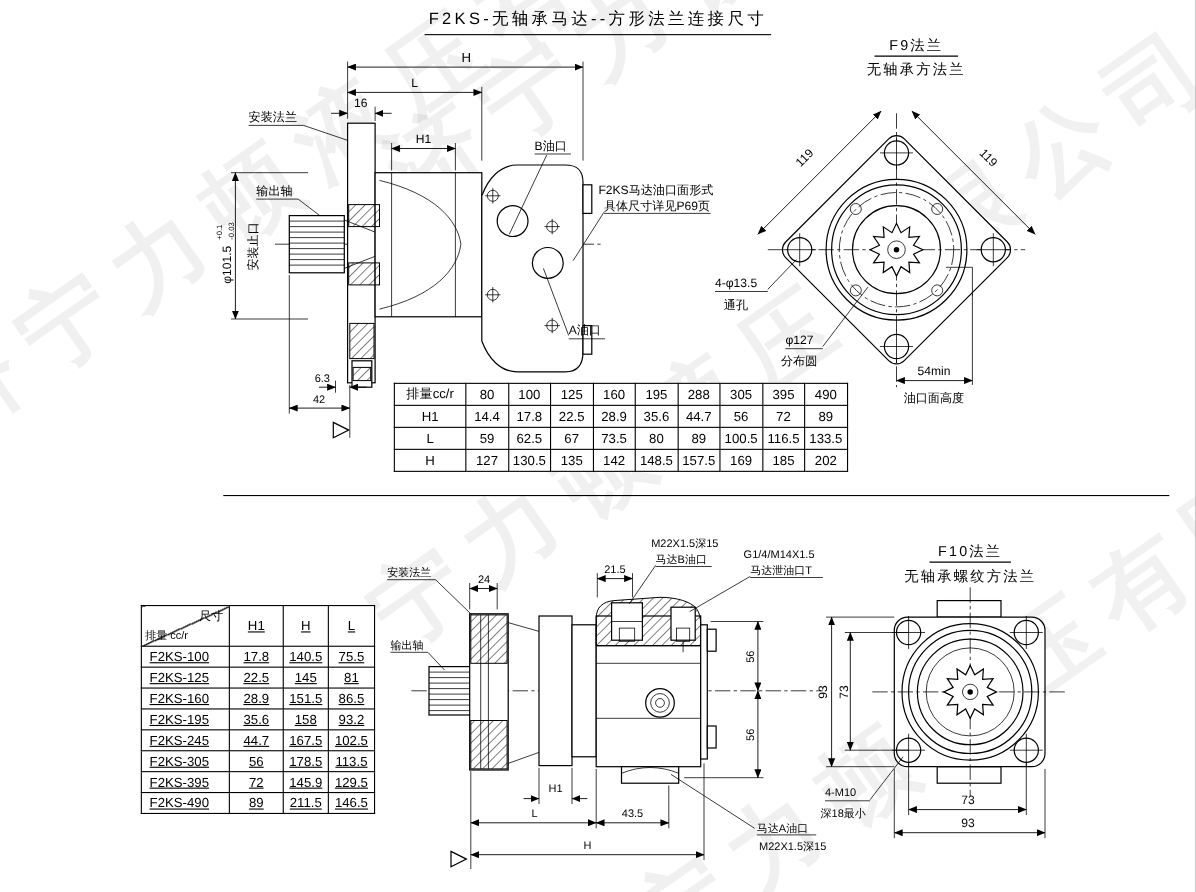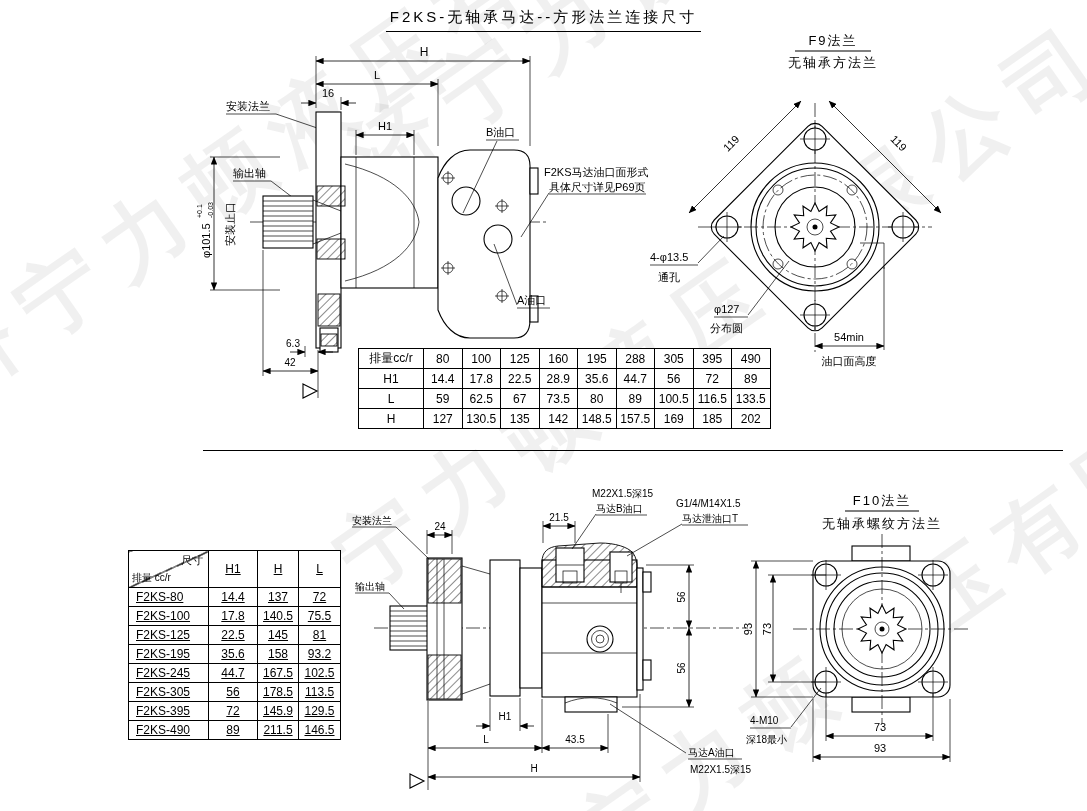--- a/index.html
+++ b/index.html
@@ -350,36 +350,36 @@
           <span class="diag-top">尺寸</span>
           <span class="diag-bottom">排量 cc/r</span>
         </th>
         <th>H1</th>
         <th>H</th>
         <th>L</th>
       </tr>
     </thead>
     <tbody>
         <tr>
-          <td>F2KS-80</td>
-          <td>14.4</td>
-          <td>137</td>
-          <td>72</td>
-        </tr>
-        <tr>
           <td>F2KS-100</td>
           <td>17.8</td>
           <td>140.5</td>
           <td>75.5</td>
         </tr>
         <tr>
           <td>F2KS-125</td>
           <td>22.5</td>
           <td>145</td>
           <td>81</td>
+        </tr>
+        <tr>
+          <td>F2KS-160</td>
+          <td>28.9</td>
+          <td>151.5</td>
+          <td>86.5</td>
         </tr>
         <tr>
           <td>F2KS-195</td>
           <td>35.6</td>
           <td>158</td>
           <td>93.2</td>
         </tr>
         <tr>
           <td>F2KS-245</td>
           <td>44.7</td>

